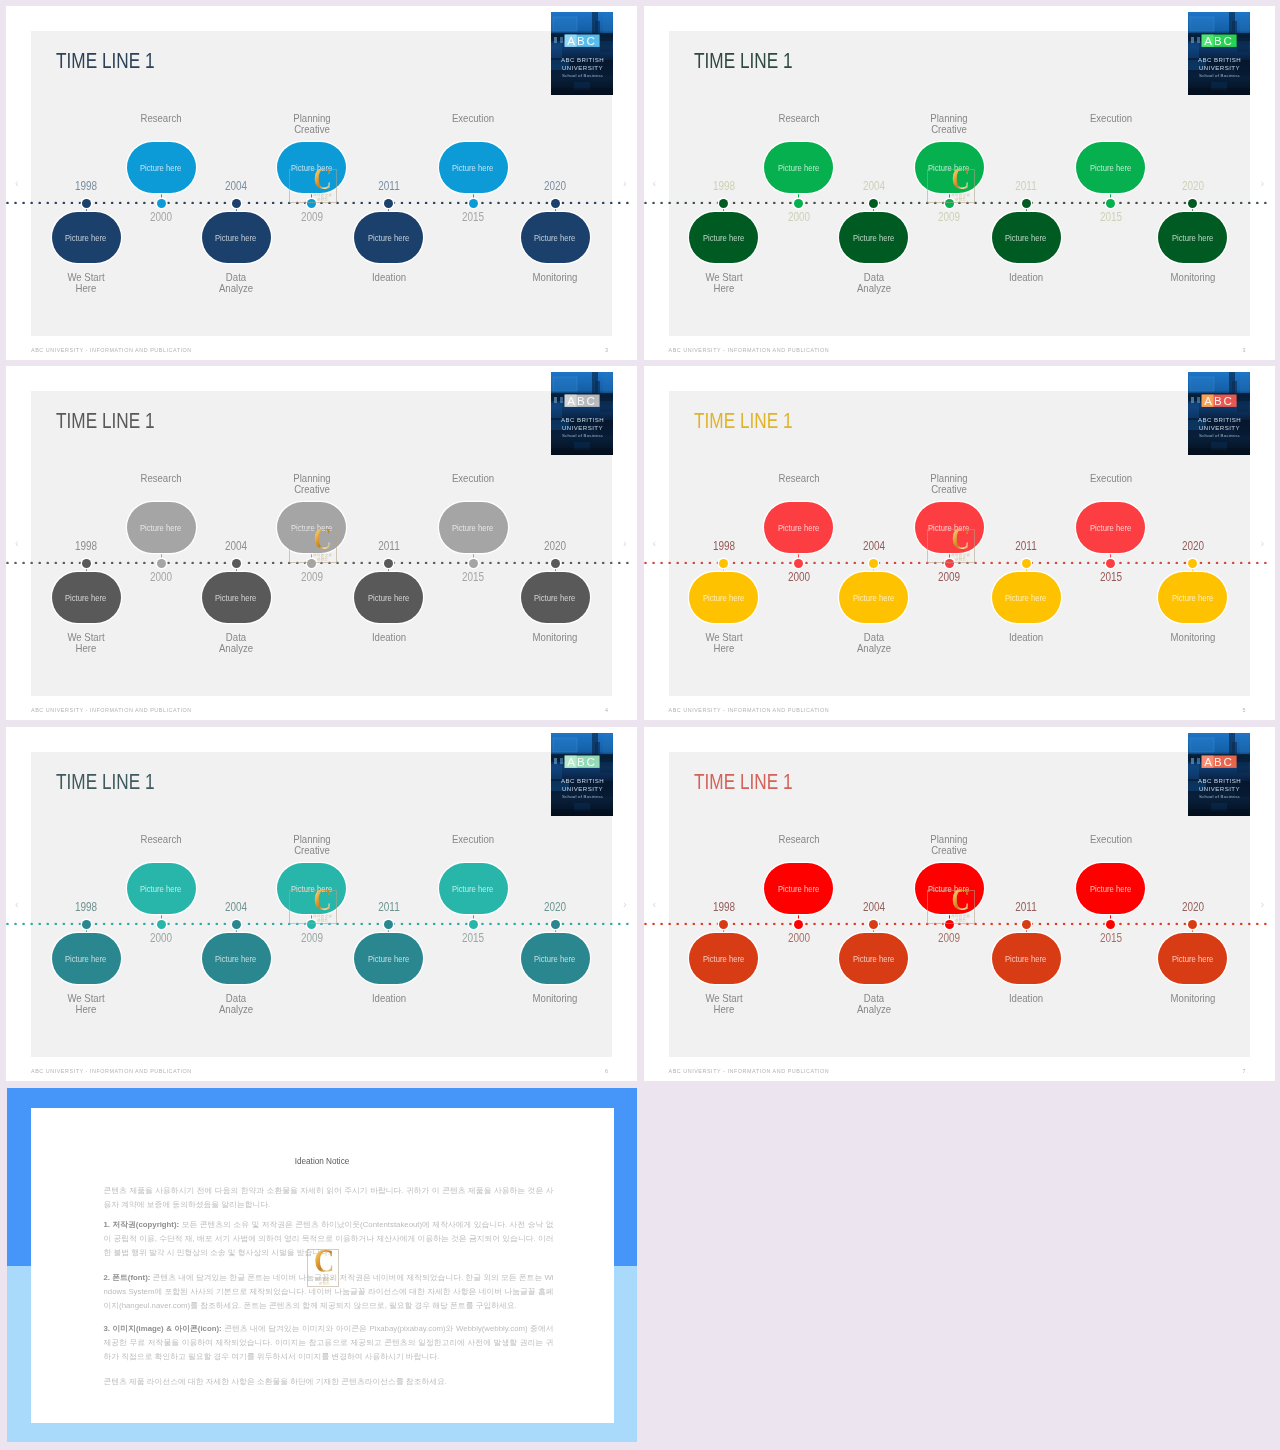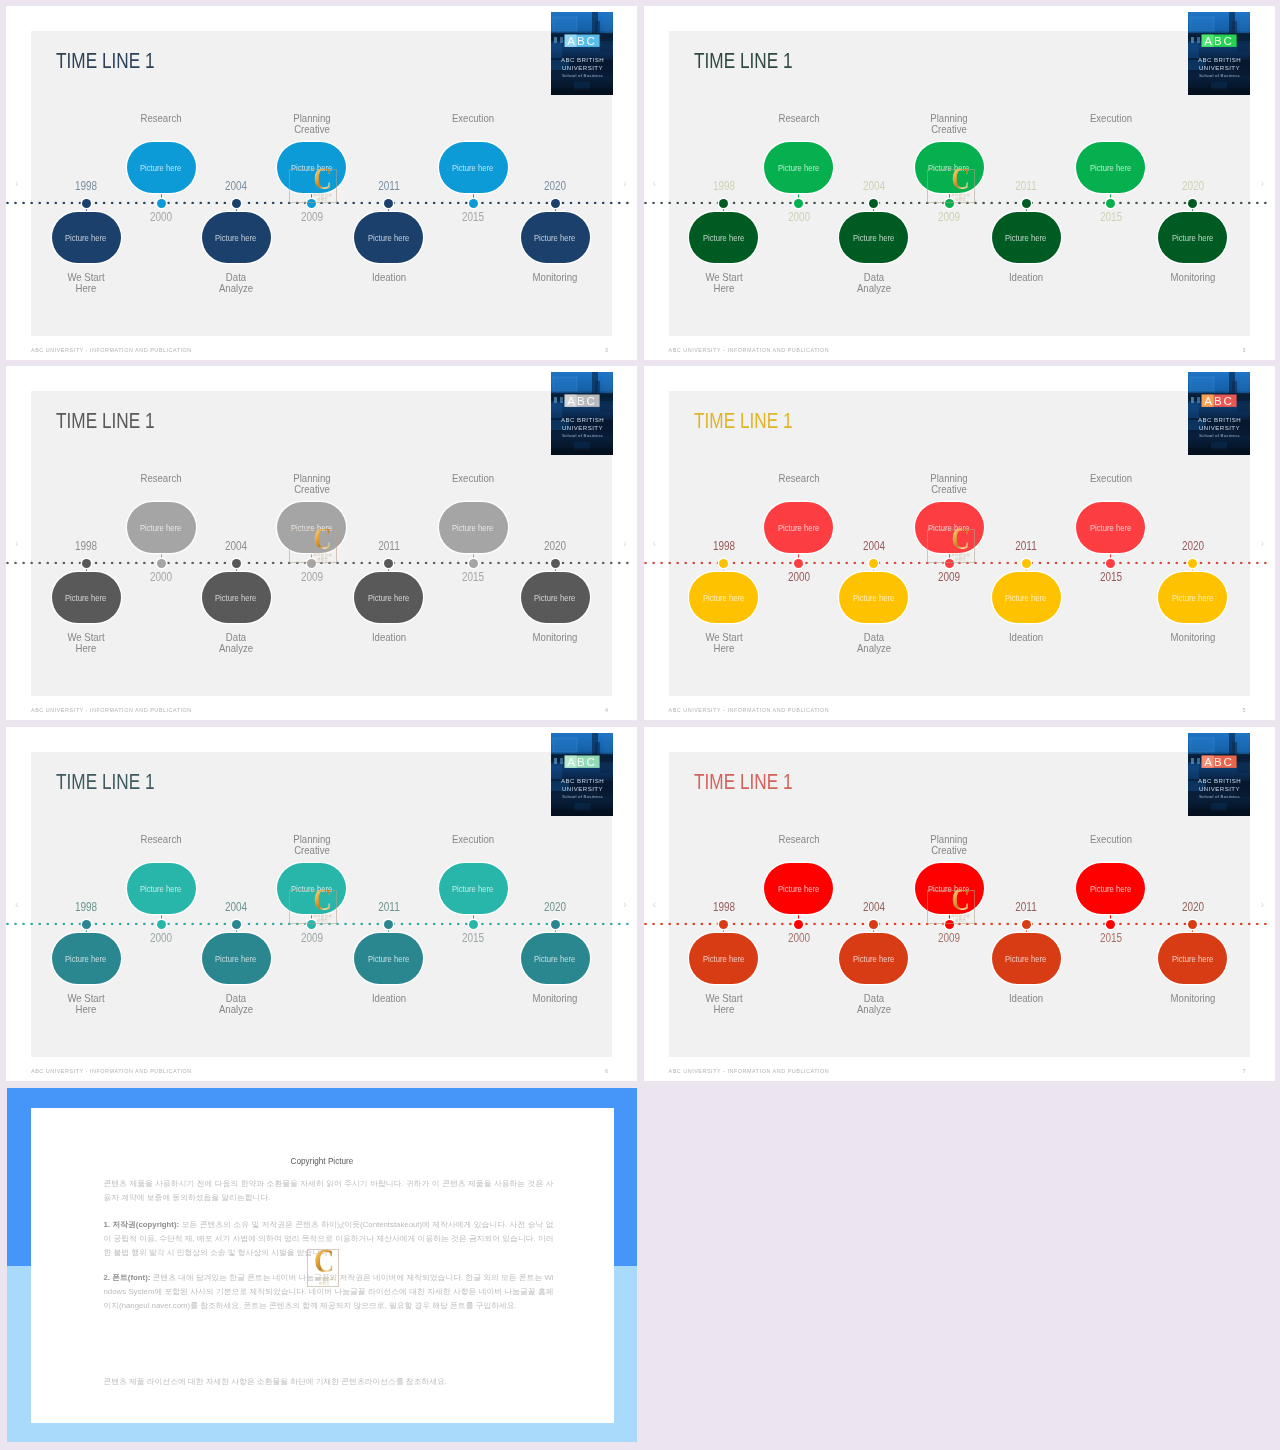--- a/index.html
+++ b/index.html
@@ -1288,25 +1288,26 @@
       <text x="0" y="20.74" font-family="'Liberation Serif',serif" font-size="30.77" font-weight="700" fill="url(#wmg5)" text-anchor="middle">C</text>
           </g>
       <text x="33.5" y="27" font-family="'Liberation Sans',sans-serif" font-size="3.6" fill="#c2a96b" text-anchor="middle" opacity=".8">저작권 소유</text>
       <text x="33.5" y="31.2" font-family="'Liberation Sans',sans-serif" font-size="3.6" fill="#c2a96b" text-anchor="middle" opacity=".8">콘텐츠</text>
     </svg>
   </div>
     </div>
     <div class="cslide" style="left: 7px; top: 1088px; width: 630px; height: 354px;">
     <div class="band" style="top:177.5px;height:176.5px;background:#a9d9fb;"></div>
     <div class="cpaper" style="left:23.5px;top:20px;width:583px;height:315px;">
-      <div class="csub" style="top:49px;">Copyright Picture</div>
-      <div class="cpara" style="left:73px;top:69px;width:450px;">콘텐츠 제품을 사용하시기 전에 다음의 한약과 소환물을 자세히 읽어 주시기 바랍니다. 귀하가 이 콘텐츠 제품을 사용하는 것은 사용자 계약에 보증에 동의하셨음을 알리는합니다.</div>
+      <div class="csub" style="top:49px;">Ideation Notice</div>
+      <div class="cpara" style="left:73px;top:76px;width:450px;">콘텐츠 제품을 사용하시기 전에 다음의 한약과 소환물을 자세히 읽어 주시기 바랍니다. 귀하가 이 콘텐츠 제품을 사용하는 것은 사용자 계약에 보증에 동의하셨음을 알리는합니다.</div>
 
       <div class="cpara" style="left:73px;top:110px;width:450px;"><b>1. 저작권(copyright):</b> <span>모든 콘텐츠의 소유 및 저작권은 콘텐츠 하이났이웃(Contentstakeout)에 제작사에게 있습니다. 사전 승낙 없이 공립적 이용, 수단적 재, 배포 서기 사법에 의하여 영리 목적으로 이용하거나 제산사에게 이용하는 것은 금지되어 있습니다. 이러한 불법 행위 발각 시 민형상의 소송 및 형사상의 시벌을 받습니다.</span></div>
       <div class="cpara" style="left:73px;top:163px;width:450px;"><b>2. 폰트(font):</b> <span>콘텐츠 내에 담겨있는 한글 폰트는 네이버 나눔글꼴의 저작권은 네이버에 제작되었습니다. 한글 외의 모든 폰트는 Windows System에 포함된 사사의 기본으로 제작되었습니다. 네이버 나눔글꼴 라이선스에 대한 자세한 사항은 네이버 나눔글꼴 홈페이지(hangeul.naver.com)를 참조하세요. 폰트는 콘텐츠의 함께 제공되지 않으므로, 필요할 경우 해당 폰트를 구입하세요.</span></div>
+      <div class="cpara" style="left:73px;top:214px;width:450px;"><b>3. 이미지(image) &amp; 아이콘(icon):</b> <span>콘텐츠 내에 담겨있는 이미지와 아이콘은 Pixabay(pixabay.com)와 Webbly(webbly.com) 중에서 제공한 무료 저작물을 이용하여 제작되었습니다. 이미지는 참고용으로 제공되고 콘텐츠의 일정한고리에 사전에 발생할 권리는 귀하가 직접으로 확인하고 필요할 경우 여기를 위두하셔서 이미지를 변경하여 사용하시기 바랍니다.</span></div>
       <div class="cpara" style="left:73px;top:267px;width:450px;">콘텐츠 제품 라이선스에 대한 자세한 사항은 소환물을 하단에 기재한 콘텐츠라이선스를 참조하세요.</div>
       <div class="wm" style="left:276px;top:141px;width:32px;height:50px;">
     <svg width="32" height="50" viewBox="0 0 32 50">
       <defs>
         <linearGradient id="wmg6" x1="0" y1="0" x2=".85" y2="1">
           <stop offset="0%" stop-color="#b8862e"></stop>
           <stop offset="18%" stop-color="#f0d98f"></stop>
           <stop offset="38%" stop-color="#e8a53a"></stop>
           <stop offset="58%" stop-color="#c07f24"></stop>
           <stop offset="76%" stop-color="#f6e2a0"></stop>

